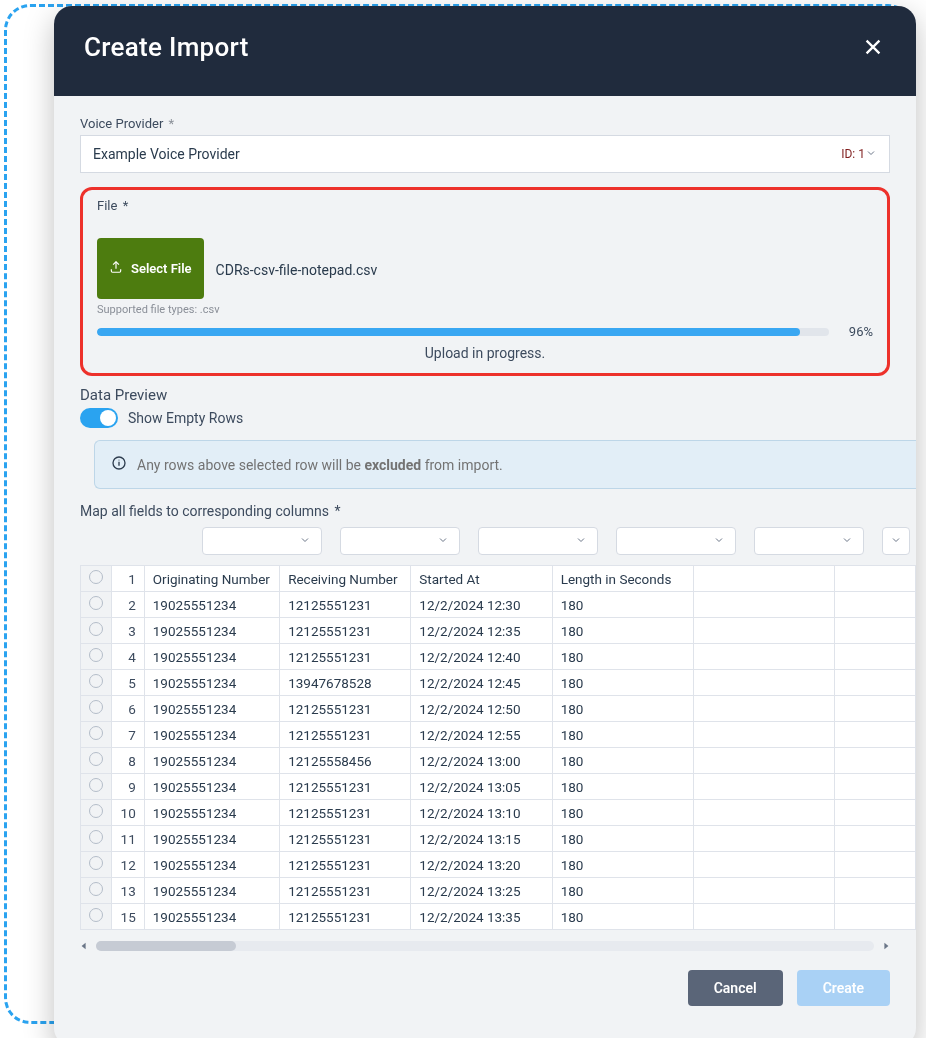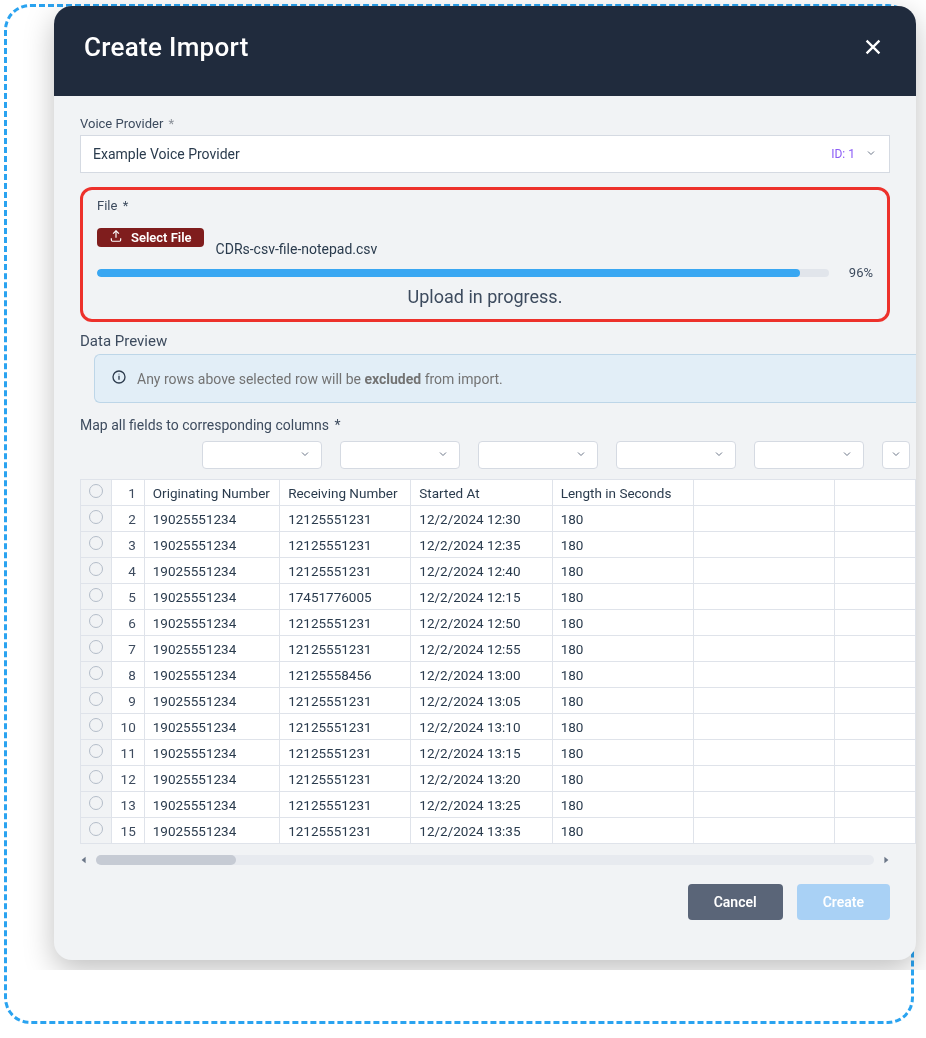--- a/index.html
+++ b/index.html
@@ -68,54 +68,55 @@
     border: 1px solid #d5dae2;
     border-radius: 0;
     padding: 10px 12px;
     display: flex;
     justify-content: space-between;
     align-items: center;
     font-size: 14px;
     color: #2a3b4d;
     cursor: pointer;
   }
-  .dropdown .right { display: flex; align-items: center; gap: 10px; color: #8b5cf6; font-size: 12px; text-align: right; }
+  .dropdown .right { display: flex; align-items: center; gap: 0; color: #7f1d1d; font-size: 12px; text-align: right; }
   .chev svg { width: 12px; height: 12px; stroke: #6b7688; stroke-width: 2; fill: none; }
   .file-box {
     margin: 0 26px 10px 26px;
     border: 3px solid #ed312b;
     border-radius: 12px;
     padding: 8px 14px 12px 14px;
     position: relative;
   }
   .file-select-row { display: flex; align-items: center; gap: 12px; margin-top: 4px; }
   .select-file-btn {
-    background: #7f1d1d;
+    background: #4d7c0f;
     color: #fff;
     border-radius: 4px;
-    padding: 1px 12px;
+    padding: 22px 12px;
     font-size: 13px;
     font-weight: 600;
     display: inline-flex;
     align-items: center;
     gap: 8px;
     cursor: pointer;
+    margin-top: 21px;
   }
   .select-file-btn .icon svg { width: 14px; height: 14px; stroke: #fff; stroke-width: 2; fill: none; }
   .file-name { font-size: 14px; color: #2a3b4d; margin-top: 24px; }
   .supported { font-size: 11px; color: #8a8f98; margin-top: 4px; }
   .progress-row { display: flex; align-items: center; gap: 10px; margin-top: 8px; }
   .progress-bar {
     flex: 1 1 auto; height: 8px; background: #e1e5eb; border-radius: 4px; position: relative; overflow: hidden;
   }
   .progress-fill {
     height: 100%; background: #39a7f2; border-radius: 4px;
   }
   .progress-pct { font-size: 13px; color: #3d4b5e; min-width: 34px; text-align: right; }
-  .upload-status { text-align: center; font-size: 18px; color: #3d4b5e; margin-top: 6px; }
+  .upload-status { text-align: center; font-size: 14px; color: #3d4b5e; margin-top: 6px; }
   .preview-heading { margin: 6px 26px 4px 26px; font-size: 15px; color: #3d4b5e; }
   .toggle-row { display: flex; align-items: center; gap: 10px; margin: 4px 26px 12px 26px; }
   .toggle {
     width: 38px; height: 20px; border-radius: 20px; background: #2aa3f0; position: relative; cursor: pointer;
   }
   .toggle .knob {
     position: absolute; right: 2px; top: 2px;
     width: 16px; height: 16px; border-radius: 50%; background: #fff;
   }
   .toggle-label { font-size: 14px; color: #3d4b5e; }
@@ -233,31 +234,38 @@
             <svg viewBox="0 0 24 24">
                 <path d="M4 16v3a2 2 0 0 0 2 2h12a2 2 0 0 0 2-2v-3"></path>
                 <path d="M12 3v12"></path>
                 <path d="M7 8l5-5 5 5"></path>
               </svg>
           </span>
           <span>Select File</span>
         </div>
         <div class="file-name">CDRs-csv-file-notepad.csv</div>
       </div>
+      <div class="supported">Supported file types: .csv</div>
       <div class="progress-row">
         <div class="progress-bar">
           <div class="progress-fill" id="prog-fill" style="width: 96%;"></div>
         </div>
         <div class="progress-pct">96%</div>
       </div>
       <div class="upload-status">Upload in progress.</div>
     </div>
 
     <div class="preview-heading">Data Preview</div>
 
+    <div class="toggle-row">
+      <div class="toggle">
+        <div class="knob"></div>
+      </div>
+      <div class="toggle-label">Show Empty Rows</div>
+    </div>
 
     <div class="info-banner">
       <span class="ic">
         <svg viewBox="0 0 24 24">
             <circle cx="12" cy="12" r="9"></circle>
             <line x1="12" y1="10" x2="12" y2="16"></line>
             <circle cx="12" cy="7.5" r="0.8" fill="#2e3d4f" stroke="none"></circle>
           </svg>
       </span>
       <span>
@@ -345,22 +353,22 @@
               <td>12125551231</td>
               <td>12/2/2024 12:40</td>
               <td>180</td>
               <td></td>
               <td></td>
             </tr>
             <tr>
               <td class="radio-cell"><span class="radio"></span></td>
               <td class="idx-cell">5</td>
               <td>19025551234</td>
-              <td>17451776005</td>
-              <td>12/2/2024 12:15</td>
+              <td>13947678528</td>
+              <td>12/2/2024 12:45</td>
               <td>180</td>
               <td></td>
               <td></td>
             </tr>
             <tr>
               <td class="radio-cell"><span class="radio"></span></td>
               <td class="idx-cell">6</td>
               <td>19025551234</td>
               <td>12125551231</td>
               <td>12/2/2024 12:50</td>

